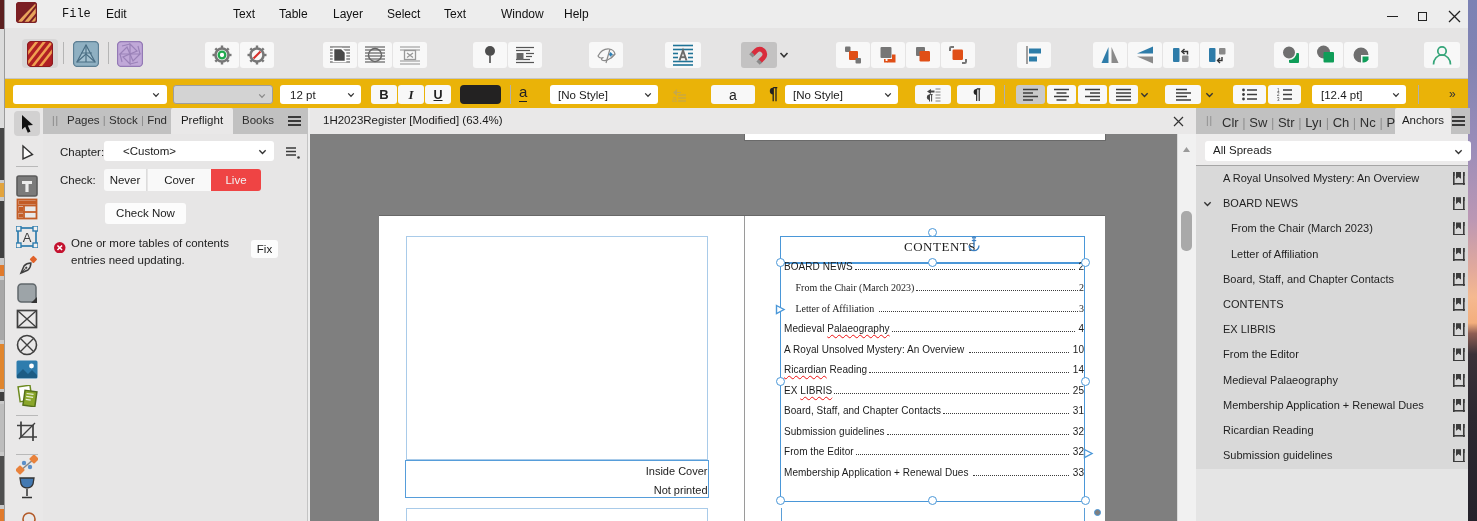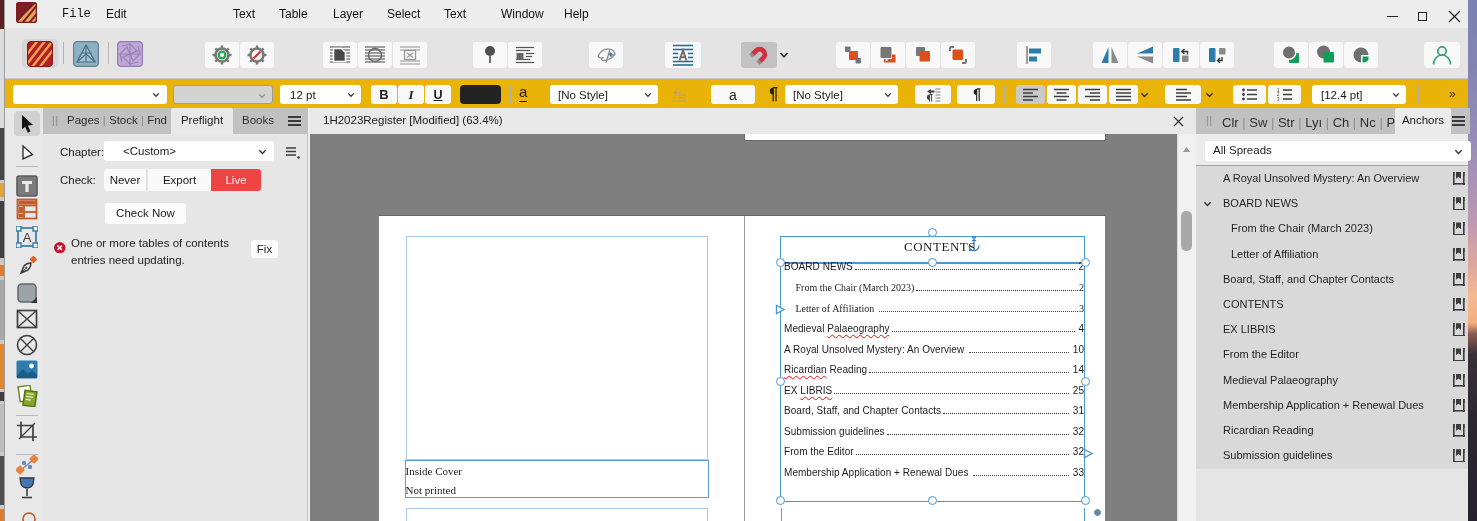--- a/index.html
+++ b/index.html
@@ -675,21 +675,21 @@
               <line x1="0" y1="2" x2="10" y2="2"></line>
               <line x1="0" y1="5.5" x2="10" y2="5.5"></line>
               <line x1="0" y1="9" x2="10" y2="9"></line>
             </g>
             <circle cx="12.5" cy="11.5" r="1.3" fill="#3a3a3a"></circle>
           </svg>
         </div>
 
       <div class="abs" style="left:17px;top:66px;font-size:11.5px;color:#1c1c1c;">Check:</div>
       <div class="abs" style="left:61px;top:61px;width:43px;height:22px;background:#f9f9f9;border-radius:3px 0 0 3px;border-right:1px solid #dcdcdc;text-align:center;line-height:22px;font-size:11.5px;color:#1c1c1c;">Never</div>
-      <div class="abs" style="left:105px;top:61px;width:63px;height:22px;background:#f9f9f9;text-align:center;line-height:22px;font-size:11.5px;color:#1c1c1c;">Export</div>
+      <div class="abs" style="left:105px;top:61px;width:63px;height:22px;background:#f9f9f9;text-align:center;line-height:22px;font-size:11.5px;color:#1c1c1c;">Cover</div>
       <div class="abs" style="left:168px;top:61px;width:50px;height:22px;background:#ef4444;border-radius:0 3px 3px 0;text-align:center;line-height:22px;font-size:11.5px;color:#f2f2f2;">Live</div>
 
       <div class="abs" style="left:62px;top:95px;width:81px;height:21px;background:#fcfcfc;border-radius:3px;text-align:center;line-height:21px;font-size:11.5px;color:#1c1c1c;">Check Now</div>
 
       <div class="abs" style="left:11px;top:133.5px;">
           <svg width="11.5" height="11.5" viewBox="0 0 12 12">
             <circle cx="6" cy="6" r="6" fill="#c4122f"></circle>
             <path d="M3.6 3.6 L8.4 8.4 M8.4 3.6 L3.6 8.4" stroke="#fff" stroke-width="1.6"></path>
           </svg>
         </div>
@@ -710,21 +710,21 @@
 
       <div class="abs" id="canvas" style="left:0;top:26px;width:867px;height:387px;background:#7f7f7f;overflow:hidden;">
 
         <div class="abs" style="left:434px;top:0;width:362px;height:7px;background:#fff;border:1px solid #6a6a6a;border-top:none;"></div>
 
         <div class="abs" id="spread" style="left:69px;top:81px;width:726px;height:306px;background:#fff;border-top:1px solid #686868;">
 
           <div class="abs" style="left:365px;top:0;width:1px;height:306px;background:#9a9a9a;"></div>
 
           <div class="abs" style="left:26.5px;top:19.5px;width:302.5px;height:224.5px;border:1px solid #a9cbe9;"></div>
-          <div class="abs" style="left:25.5px;top:244px;width:304px;height:38px;border:1px solid #569dda;font-family:Liberation Serif, serif;font-size:11px;color:#1c1c1c;text-align:left;">
+          <div class="abs" style="left:25.5px;top:244px;width:304px;height:38px;border:1px solid #569dda;font-family:Liberation Sans, sans-serif;font-size:11px;color:#1c1c1c;text-align:right;">
             <div style="margin-top:4px;">Inside Cover</div>
             <div style="margin-top:7px;">Not printed</div>
           </div>
           <div class="abs" style="left:26.5px;top:292px;width:302.5px;height:14px;border:1px solid #a9cbe9;border-bottom:none;"></div>
 
           <div class="abs" style="left:401.5px;top:291.5px;width:1.4px;height:14.5px;background:#5b9fd8;"></div>
           <div class="abs" style="left:705px;top:291.5px;width:1.4px;height:14.5px;background:#5b9fd8;"></div>
 
           <div class="abs" id="tocframe" style="left:400.8px;top:20.3px;width:305.4px;height:265.6px;border:1.4px solid #4a97d8;"></div>
           <div class="abs" style="left:400.8px;top:46.3px;width:305.4px;height:1.4px;background:#4a97d8;"></div>

